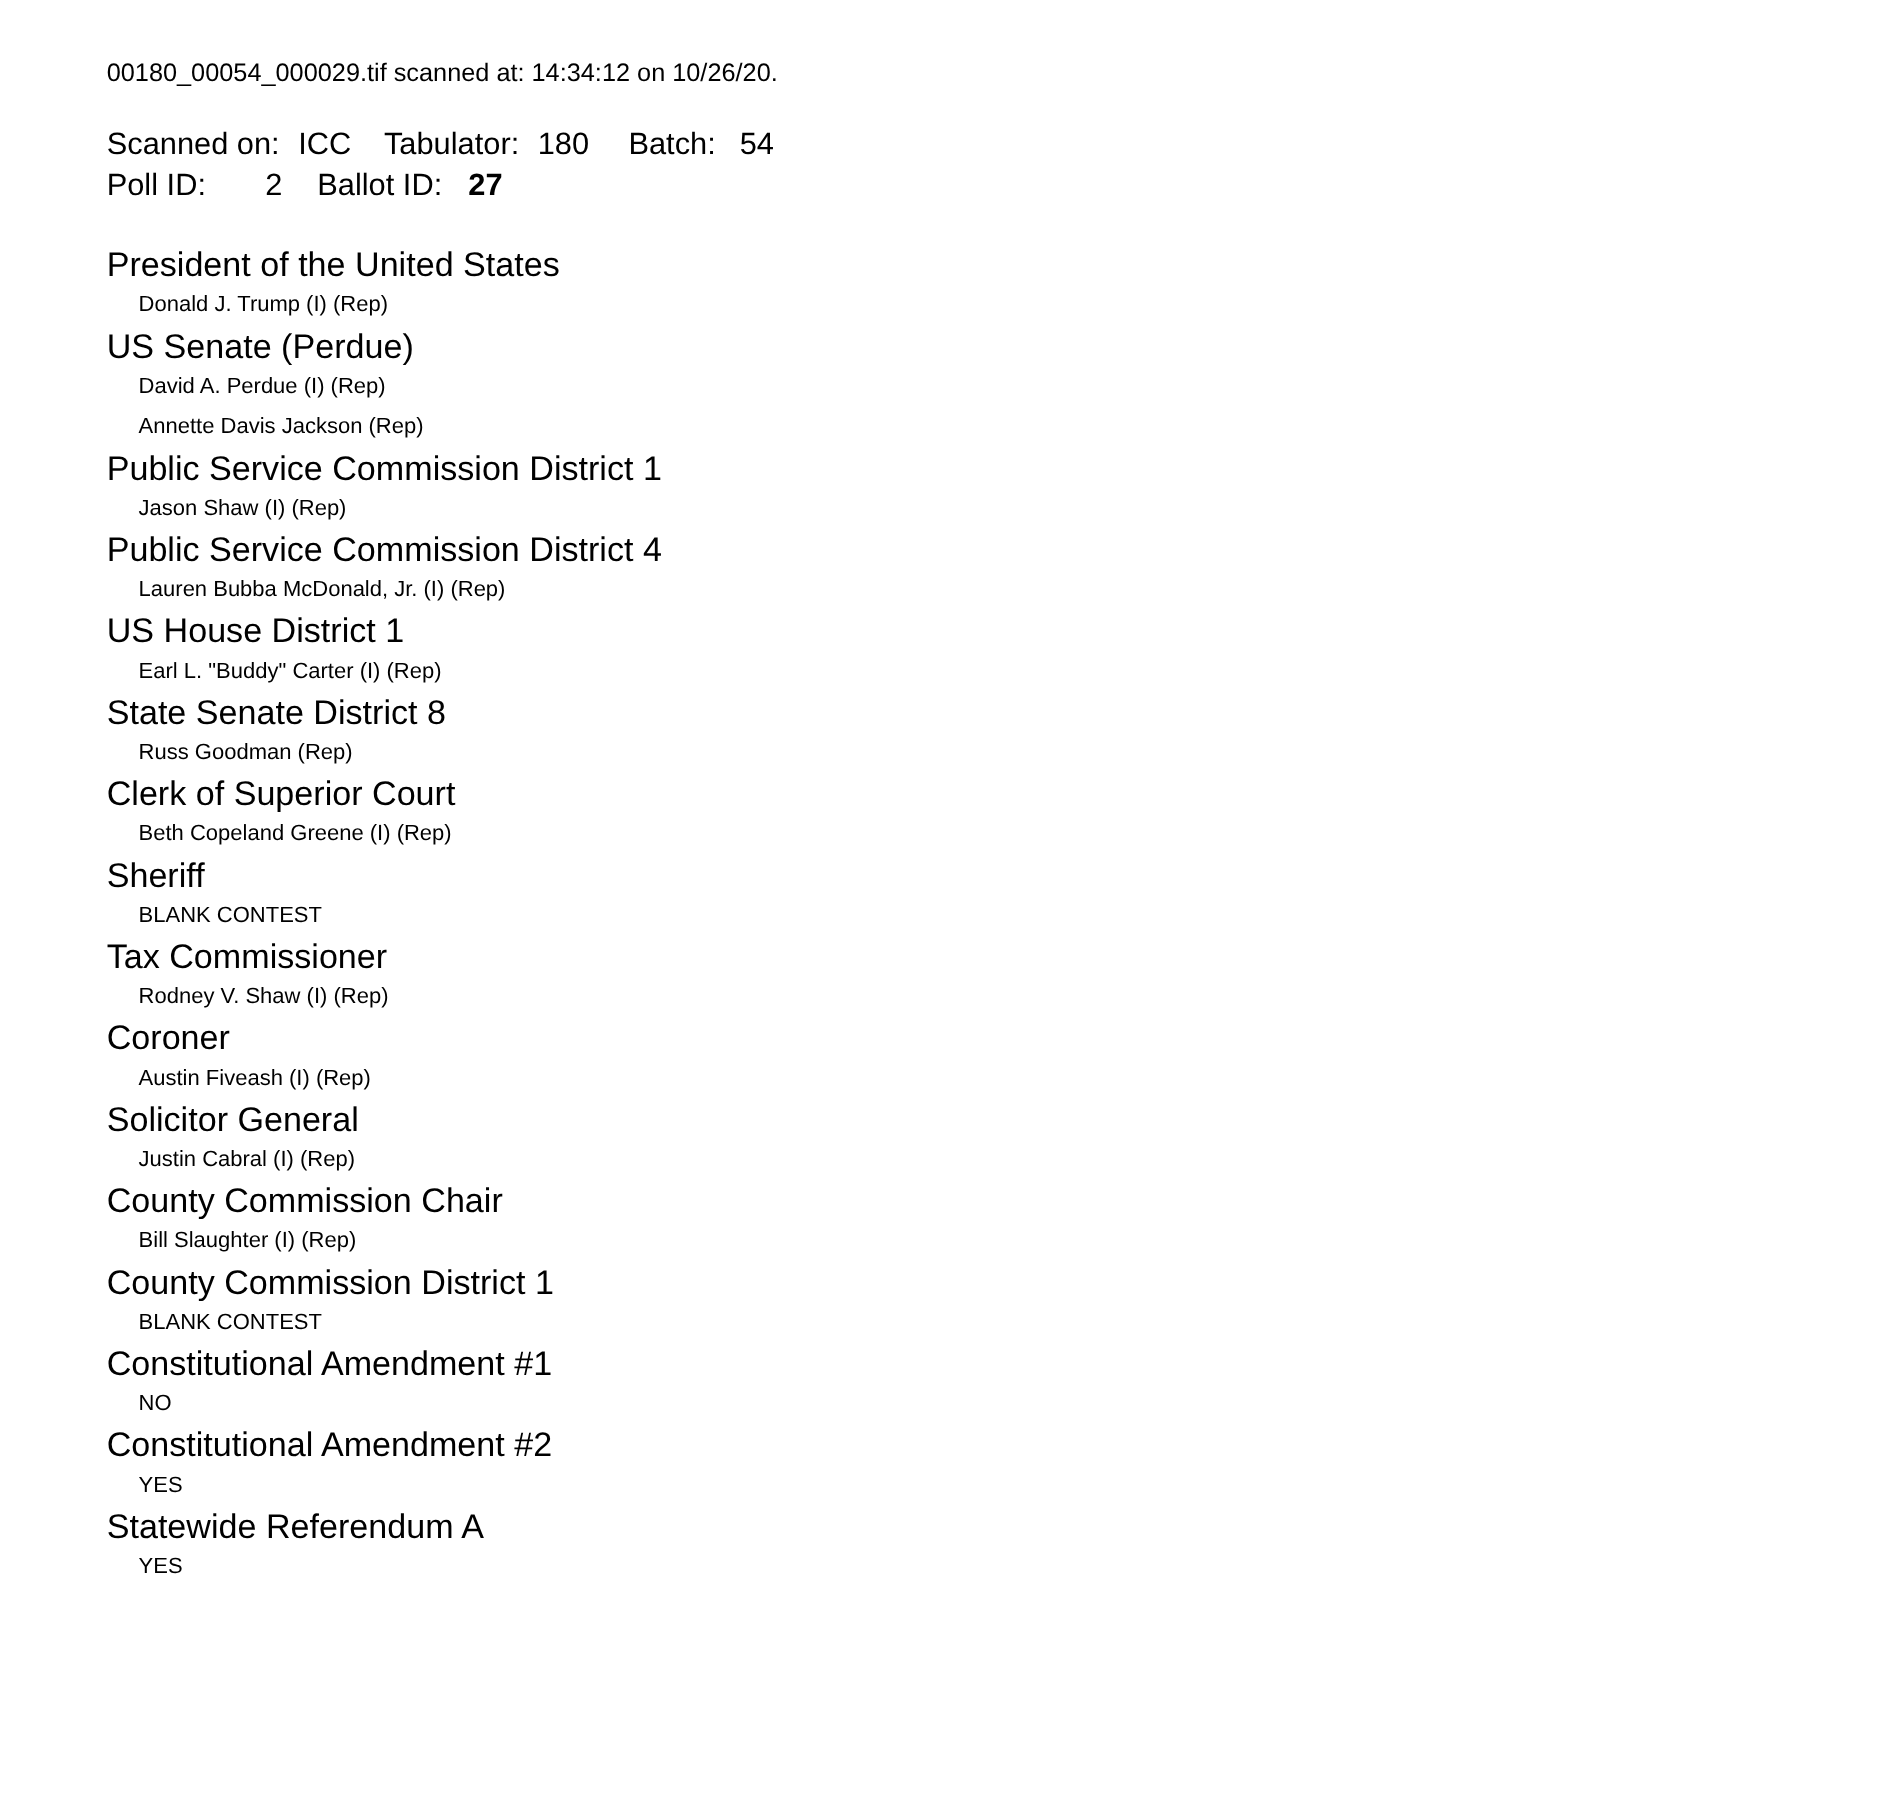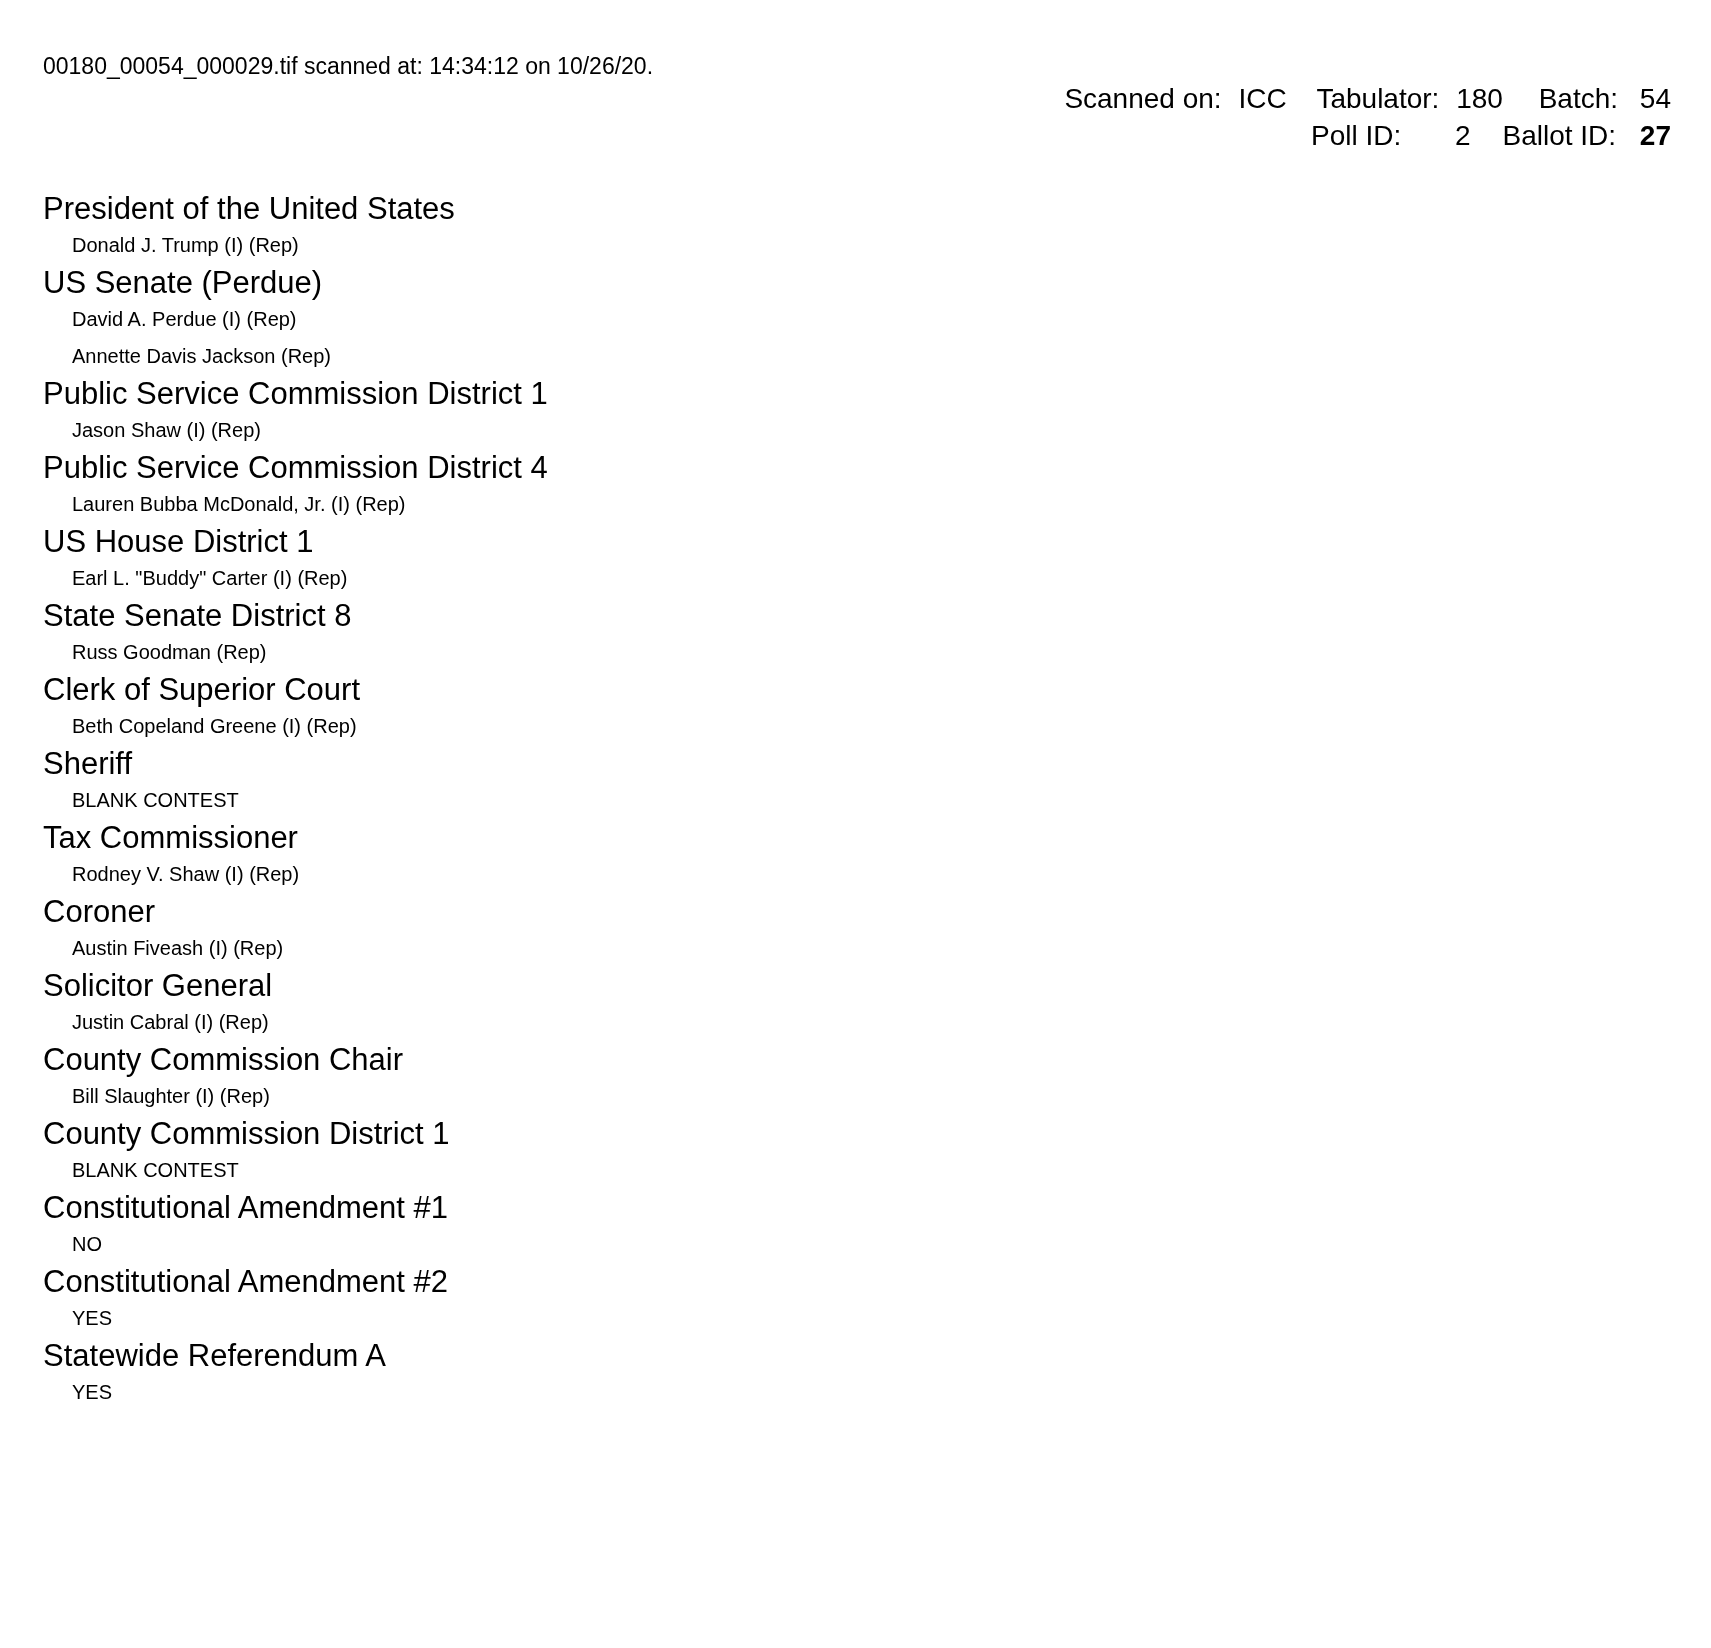--- a/index.html
+++ b/index.html
@@ -11,29 +11,29 @@
     height: 1648px;
     background: #ffffff;
     color: #000000;
     font-family: "Liberation Sans", sans-serif;
     overflow: hidden;
   }
   .page {
     box-sizing: border-box;
     width: 1711px;
     height: 1648px;
-    padding: 52px 40px 0 43px;
+    padding: 52px 40px 0 97px;
   }
   .scan-line {
     font-size: 23px;
     line-height: 28px;
     white-space: nowrap;
   }
   .meta-block {
-    text-align: right;
+    margin-top: 32px;
   }
   .meta-line {
     font-size: 28px;
     line-height: 37px;
     white-space: nowrap;
   }
   .meta-line span {
     display: inline-block;
   }
   .g9  { margin-left: 9px; }

